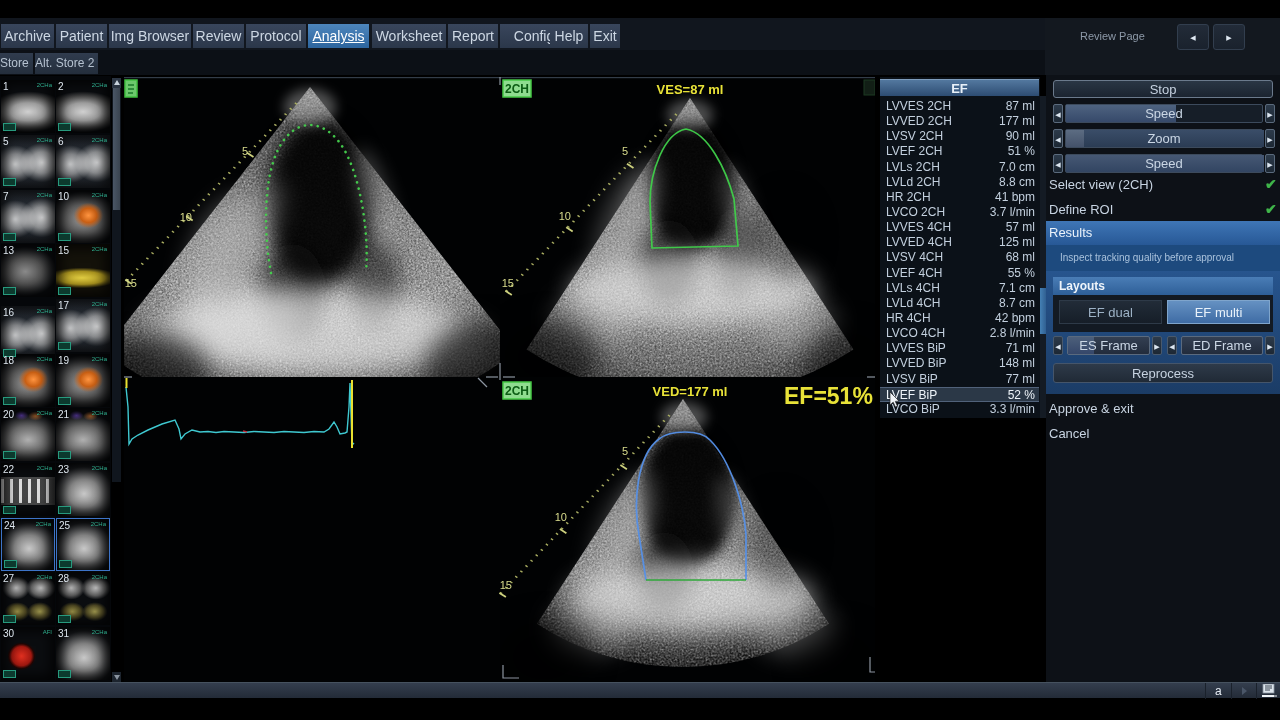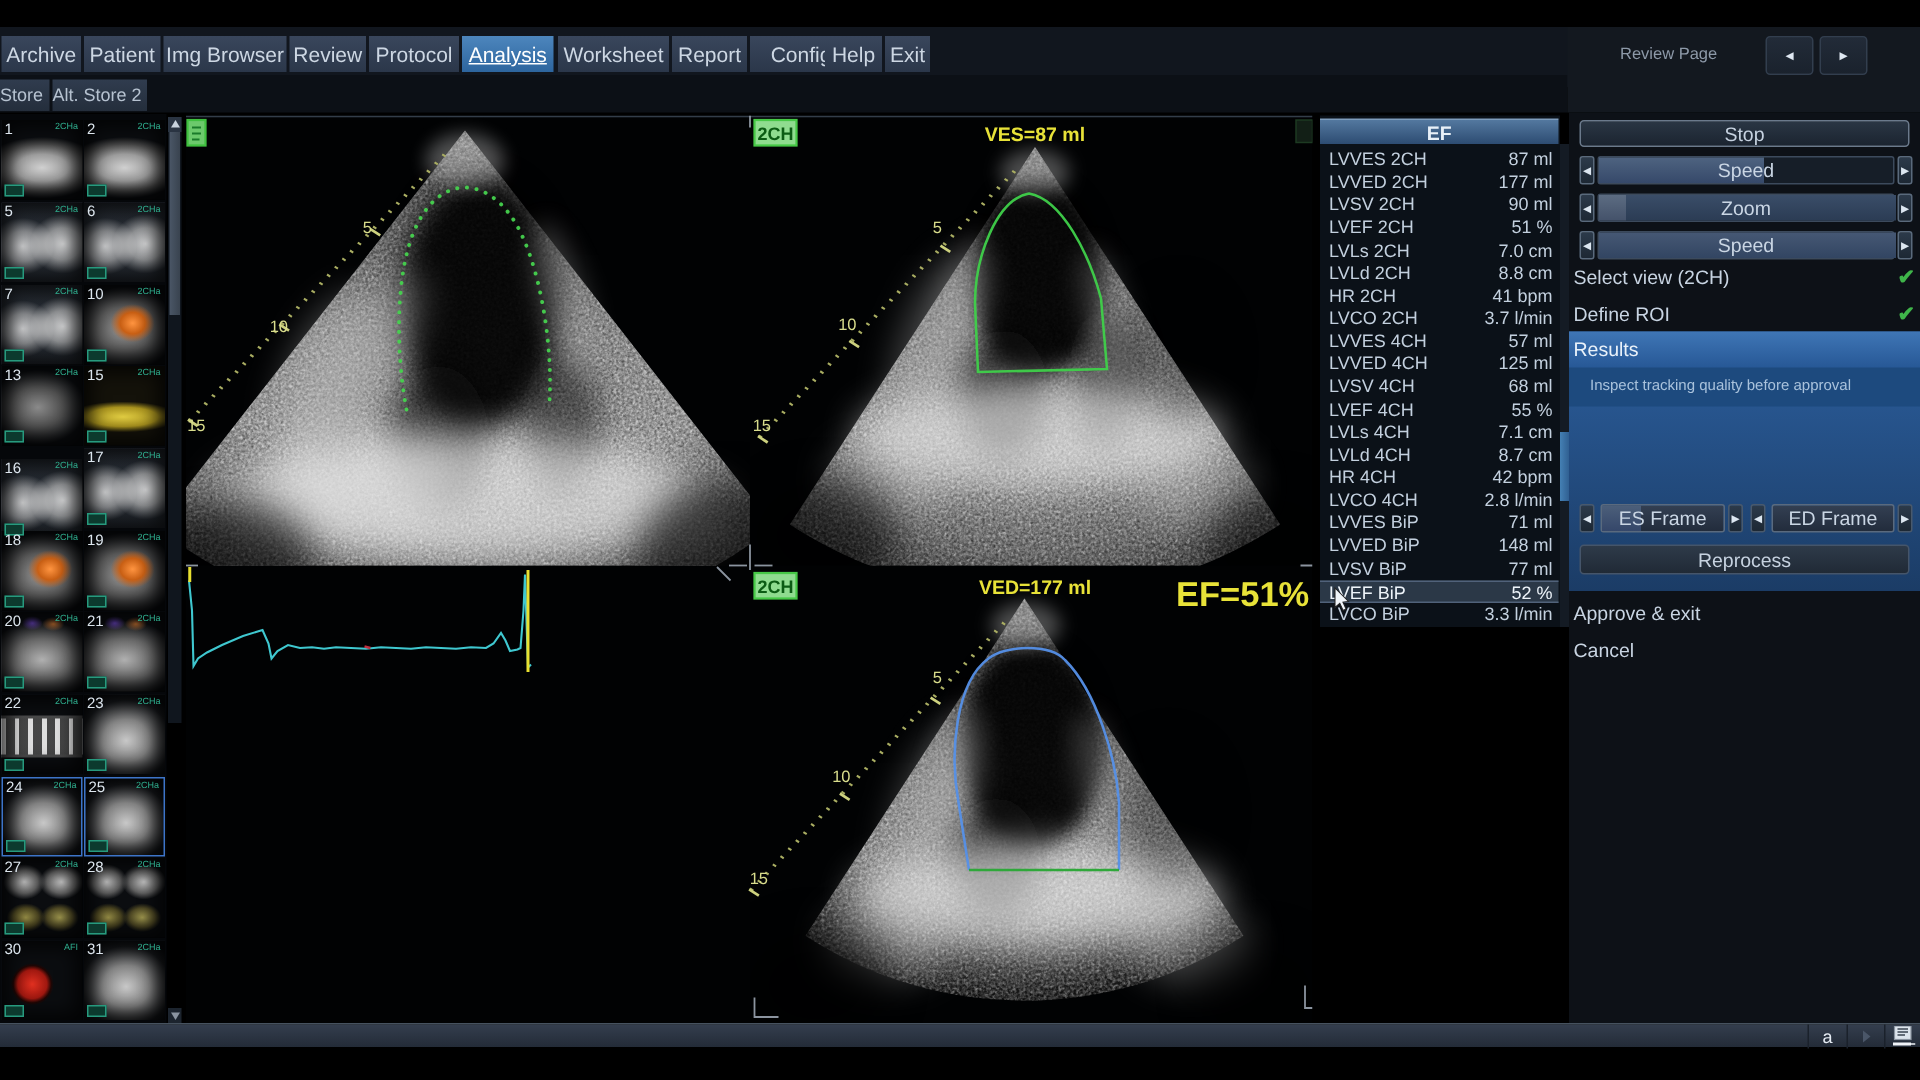--- a/index.html
+++ b/index.html
@@ -501,20 +501,26 @@
     <div class="arrbtn" style="left:219px;top:79px;">▶</div>
     <div class="crow" style="top:102px;">Select view (2CH)</div>
     <div class="check" style="left:219px;top:101px;">✔</div>
     <div class="crow" style="top:127px;">Define ROI</div>
     <div class="check" style="left:219px;top:126px;">✔</div>
     <div id="results">
       <div style="position:absolute;left:0;top:0;width:234px;height:24px;background:linear-gradient(#3f76b6,#275896);"></div>
       <div style="position:absolute;left:3px;top:4px;color:#eaf2fa;font-size:13px;z-index:2;">Results</div>
       <div style="position:absolute;left:0;top:24px;width:234px;height:26px;background:#1d4a7e;"></div>
       <div style="position:absolute;left:14px;top:31px;color:#a9c2dc;font-size:10px;z-index:2;">Inspect tracking quality before approval</div>
+      <div style="position:absolute;left:7px;top:56px;width:220px;height:55px;background:#131a23;">
+        <div style="position:absolute;left:0;top:0;width:220px;height:18px;background:linear-gradient(#4a7db6,#2e5f98);"></div>
+        <div style="position:absolute;left:6px;top:2px;color:#eef4fa;font-size:12px;font-weight:bold;">Layouts</div>
+        <div style="position:absolute;left:6px;top:23px;width:103px;height:24px;background:linear-gradient(#222c38,#161e28);border:1px solid #2e3a48;color:#9db2c6;font-size:13px;text-align:center;line-height:23px;">EF dual</div>
+        <div style="position:absolute;left:114px;top:23px;width:103px;height:24px;background:linear-gradient(#6591c2,#3f6ca5);border:1px solid #7fa5cc;color:#e8f1fa;font-size:13px;text-align:center;line-height:23px;">EF multi</div>
+      </div>
       <div class="arrbtn" style="left:7px;top:115px;border-color:#49596c;">◀</div>
       <div class="slider" style="left:21px;top:115px;width:83px;background:linear-gradient(#333f52,#222c3c);border-color:#5a6a7e;">
         <div style="position:absolute;left:0;top:0;width:26px;height:17px;background:linear-gradient(#4c5f7a,#35476a);"></div>
         <div style="position:relative;z-index:2;">ES Frame</div>
       </div>
       <div class="arrbtn" style="left:106px;top:115px;border-color:#49596c;">▶</div>
       <div class="arrbtn" style="left:121px;top:115px;border-color:#49596c;">◀</div>
       <div class="slider" style="left:135px;top:115px;width:82px;background:linear-gradient(#333f52,#222c3c);border-color:#5a6a7e;">ED Frame</div>
       <div class="arrbtn" style="left:219px;top:115px;border-color:#49596c;">▶</div>
       <div class="cbtn" style="left:7px;top:142px;width:220px;height:20px;line-height:19px;background:linear-gradient(#2e3a49,#202a36);border-color:#45556a;">Reprocess</div>

